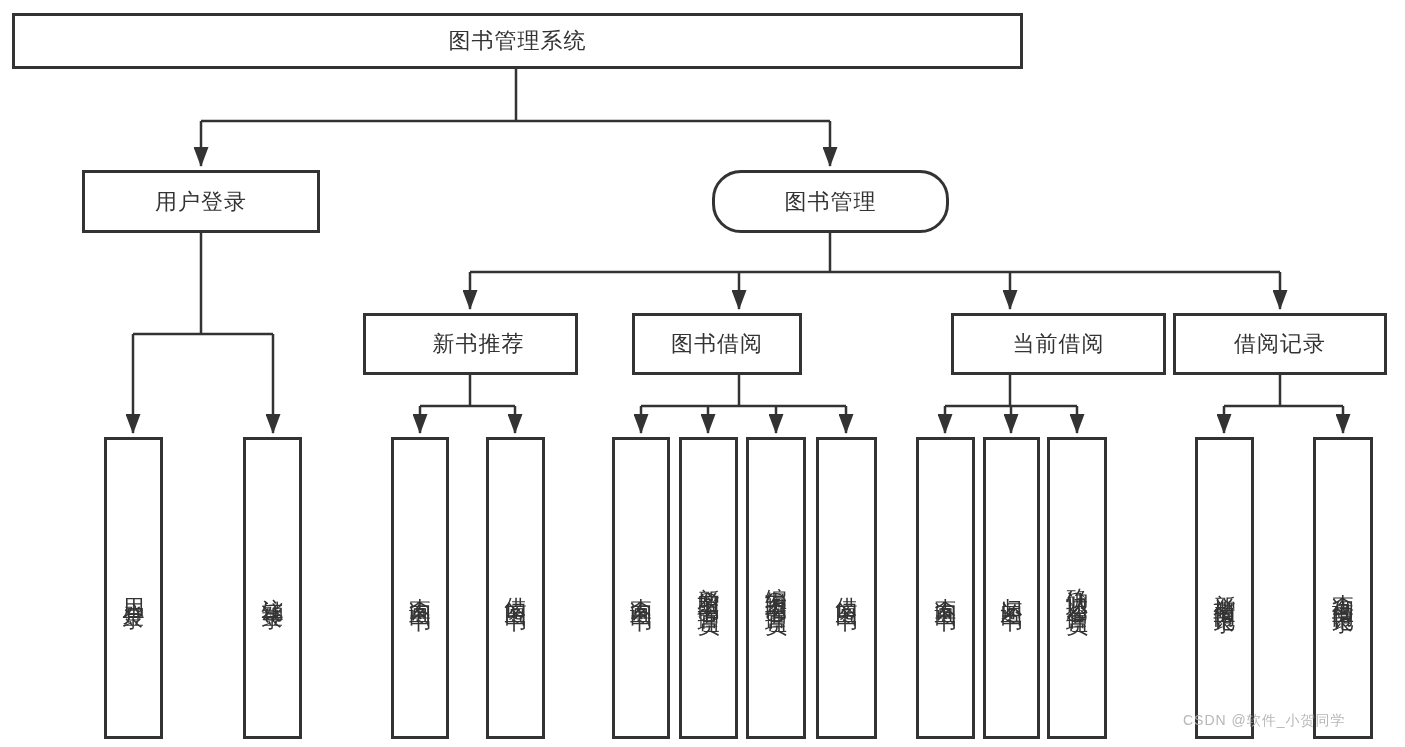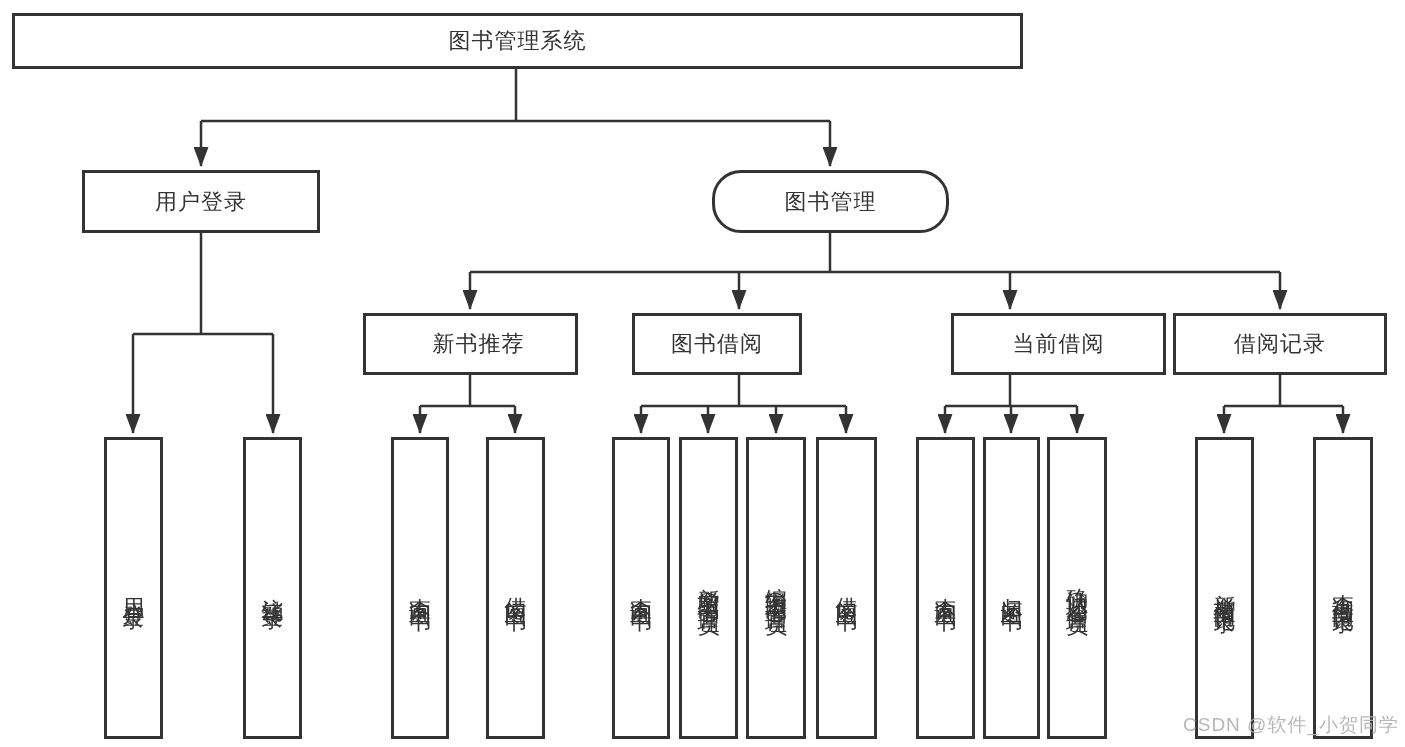--- a/index.html
+++ b/index.html
@@ -49,21 +49,21 @@
     text-orientation: mixed;
     letter-spacing: 4px;
     white-space: normal;
     line-height: 1;
   }
   .watermark {
     position: absolute;
     left: 1183px;
     top: 712px;
     z-index: 5;
-    font-size: 19px;
+    font-size: 14px;
     letter-spacing: 1px;
     color: var(--watermark);
     opacity: 0.9;
     white-space: nowrap;
   }
 </style>
 </head>
 <body>
 
 <div class="stage">

